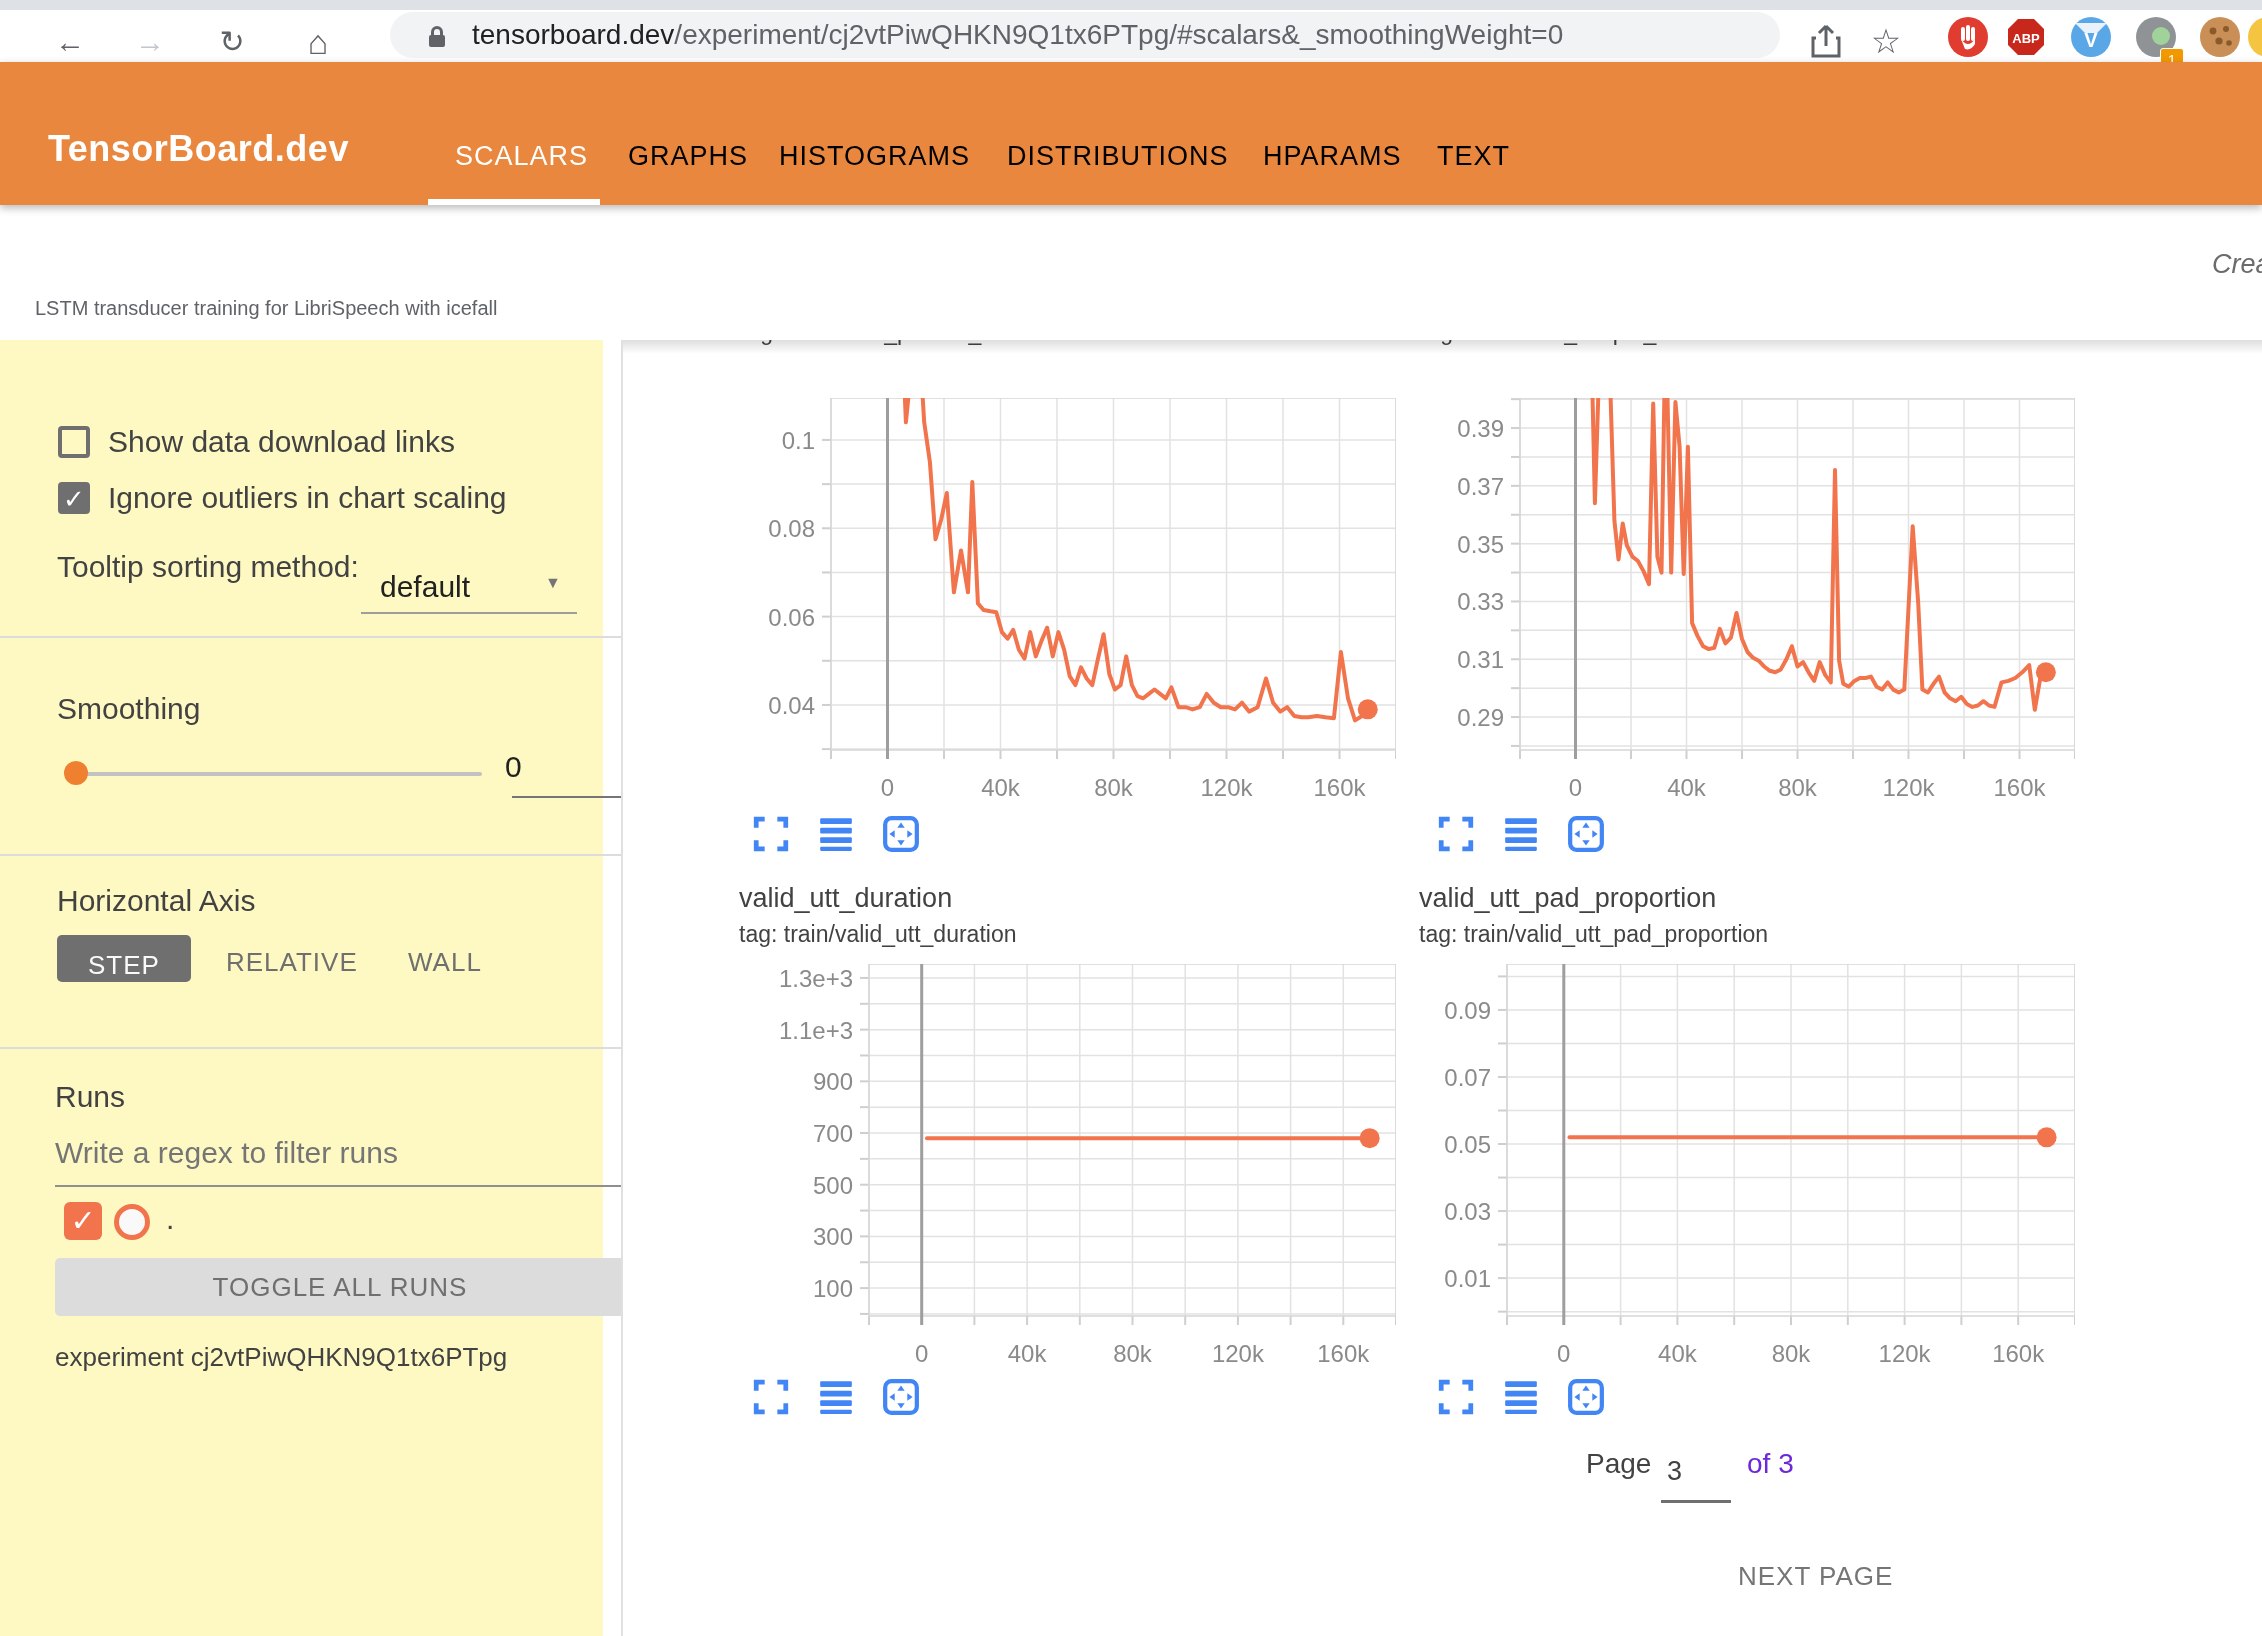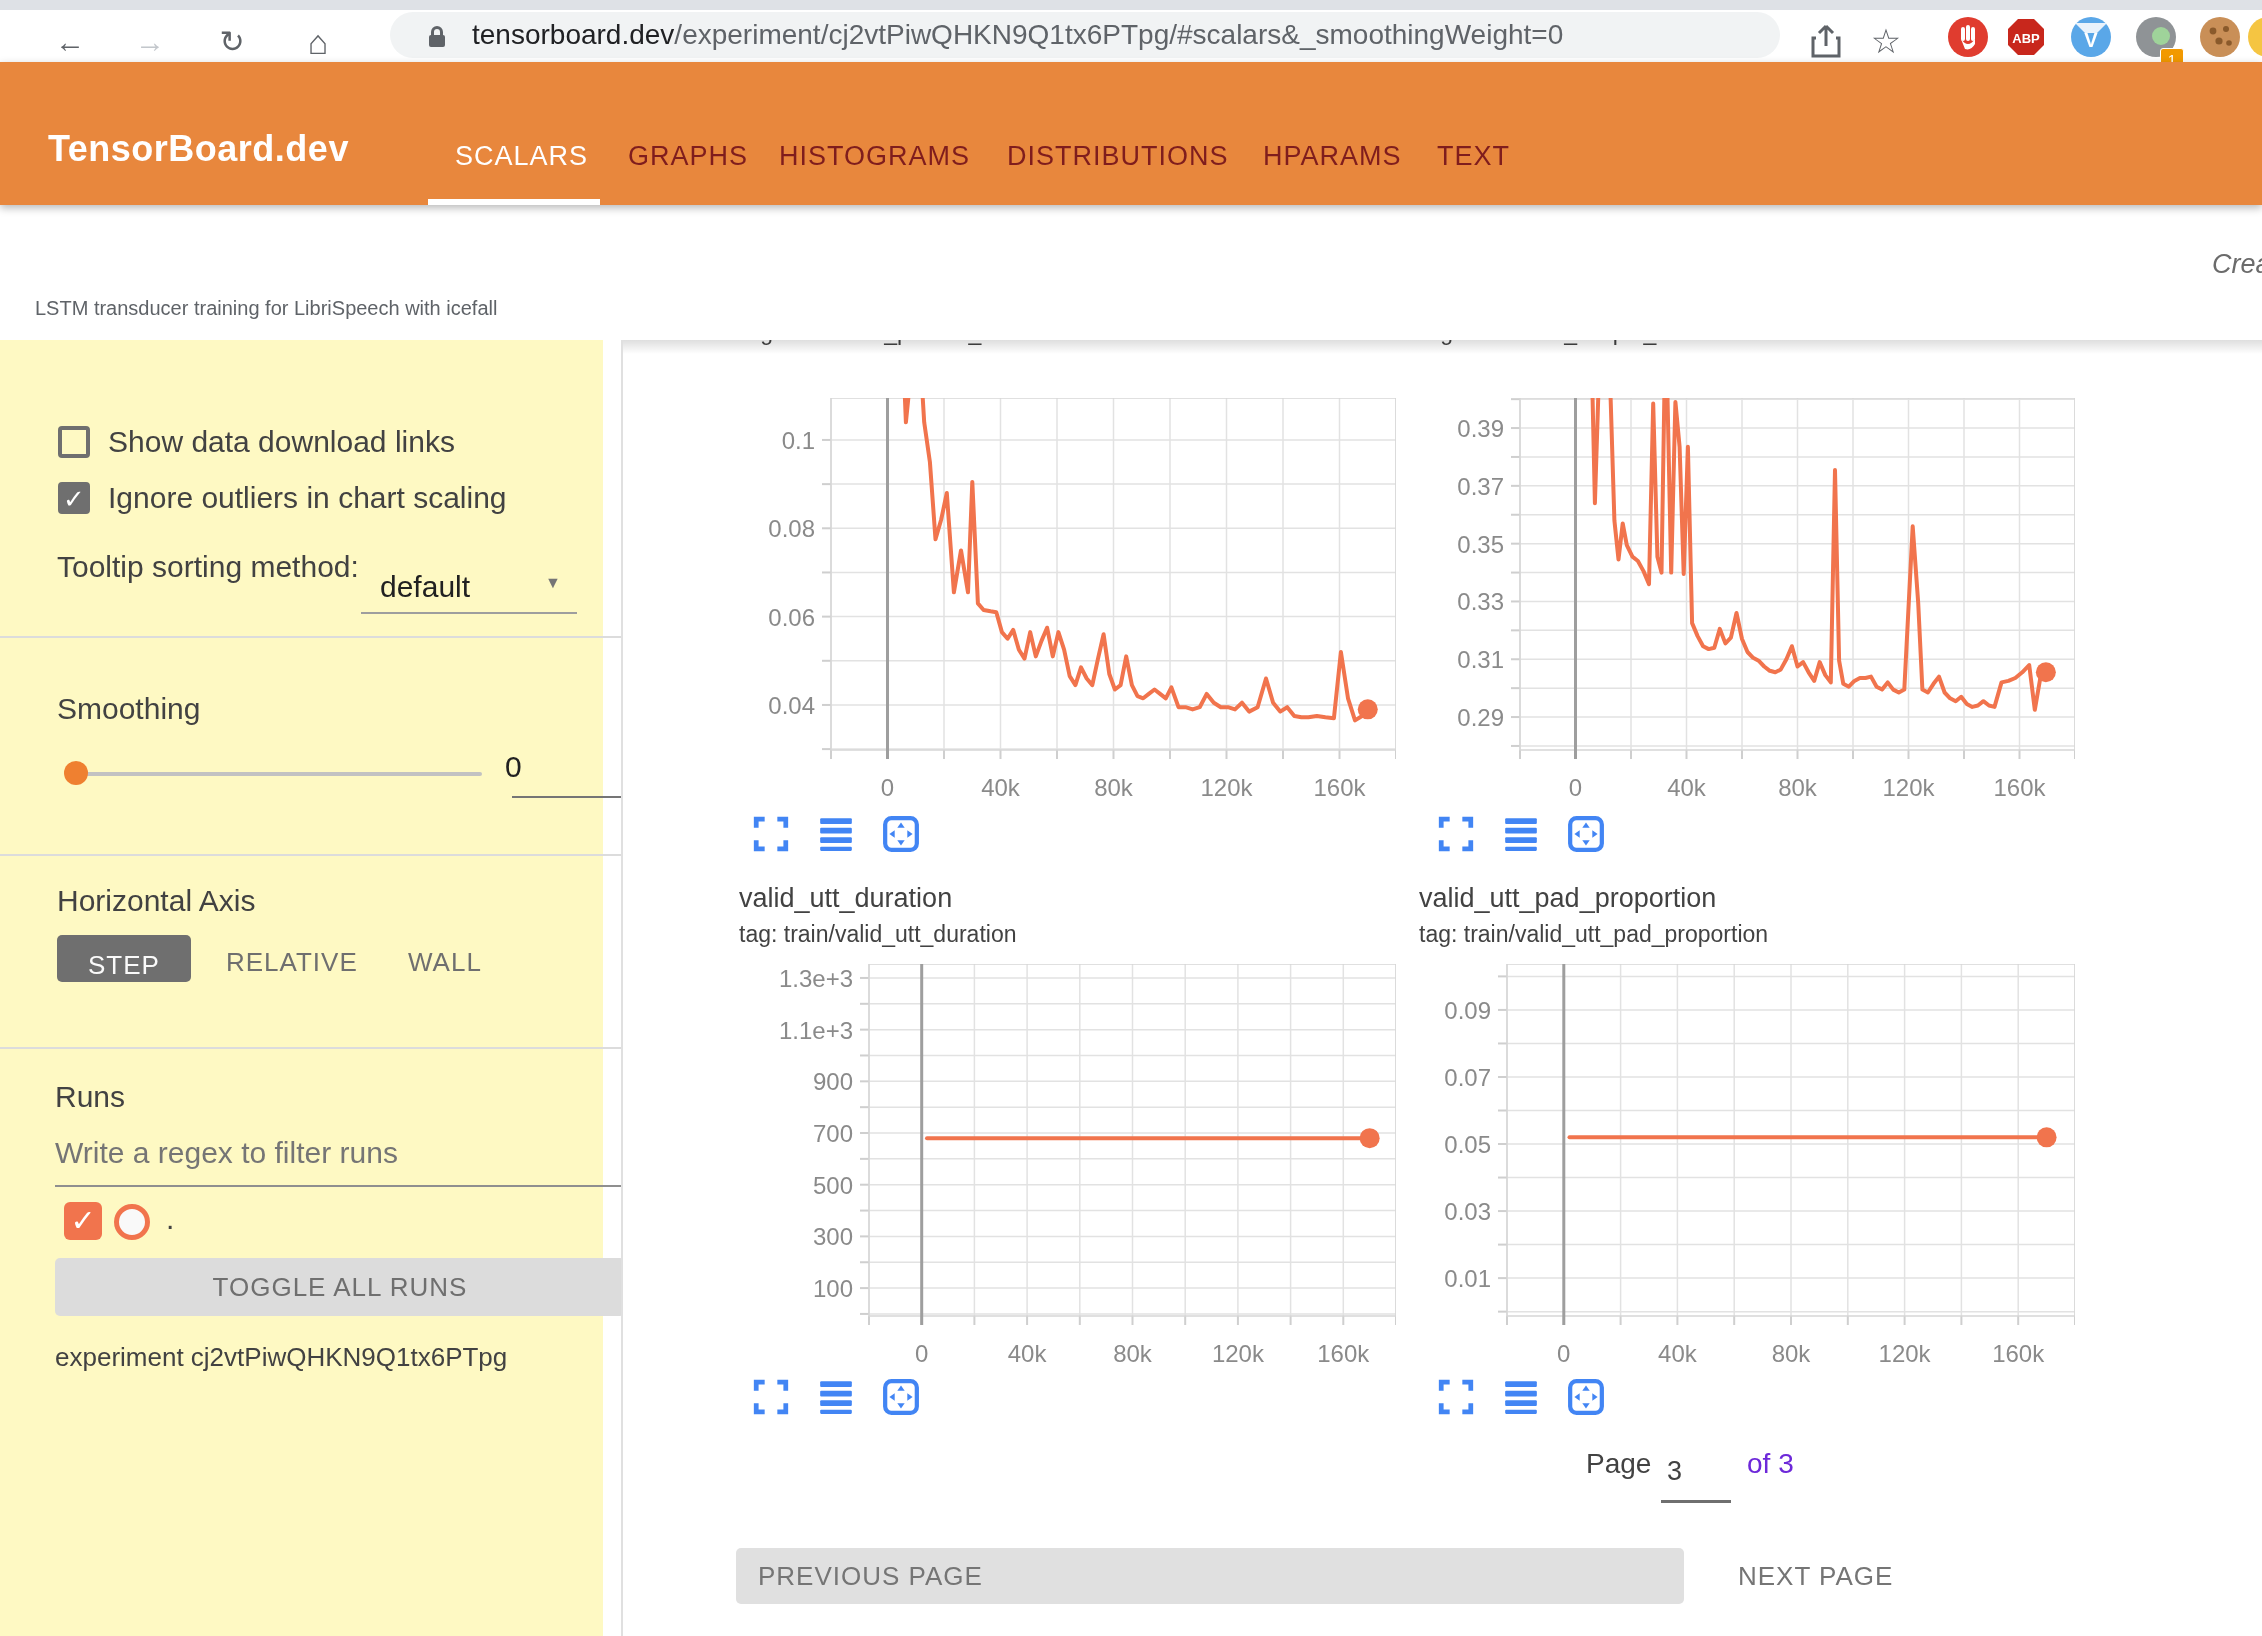--- a/index.html
+++ b/index.html
@@ -20,21 +20,21 @@
   #share-icon{left:1804px;top:10px;}
   #star-glyph{left:1862px;top:8px;width:48px;height:46px;line-height:46px;font-size:34px;color:#5f6368;text-align:center;}
   .ext{top:7px;width:40px;height:40px;border-radius:50%;}
   .ext svg{display:block;}
   #ext-badge{left:2160px;top:38px;width:22px;height:22px;background:#f29900;color:#fff;font-size:15px;
              line-height:22px;text-align:center;border-radius:3px;border:1px solid #fff;}
 
   
   #header{left:0;top:62px;width:2262px;height:143px;background:#e8873d;box-shadow:0 3px 8px rgba(0,0,0,0.28);z-index:5;}
   #logo{left:48px;top:66px;font-size:36px;font-weight:bold;color:#fff;letter-spacing:0.5px;}
-  .nav-tab{top:76px;height:36px;line-height:36px;font-size:27px;letter-spacing:1px;color:#7f1d1d;cursor:pointer;}
+  .nav-tab{top:76px;height:36px;line-height:36px;font-size:27px;letter-spacing:1px;color:#000000;cursor:pointer;}
   .nav-tab.active{color:#ffffff;}
   #tab-underline{left:428px;top:137px;width:172px;height:6px;background:#fff;}
   #feedback-btn{left:1917px;top:51px;width:321px;height:67px;background:#f0994a;border:2px solid #f7f2ee;
                 border-radius:6px;color:#fff;font-size:26px;letter-spacing:1.5px;text-align:center;line-height:63px;cursor:pointer;}
 
   
   #subheader{left:0;top:205px;width:2262px;height:135px;background:#fff;}
   #credit-partial{left:2212px;top:44px;font-size:27px;font-style:italic;color:#6b6b6b;white-space:nowrap;}
   #page-heading{left:35px;top:92px;font-size:20px;color:#5f6368;}
 
@@ -573,17 +573,16 @@
               <polygon points="7,18 12,14.5 12,21.5"></polygon>
               <polygon points="29,18 24,14.5 24,21.5"></polygon>
             </g>
           </svg></span>
     </div>
 
     <div class="abs" id="pg-label">Page</div>
     <div class="abs" id="pg-input">3</div>
     <div class="abs" id="pg-underline"></div>
     <div class="abs" id="pg-of">of 3</div>
-    <div class="abs" id="prev-btn">PREVIOUS PAGE</div>
     <div class="abs" id="next-btn">NEXT PAGE</div>
   </div>
 
 </div>
 
 </body></html>

